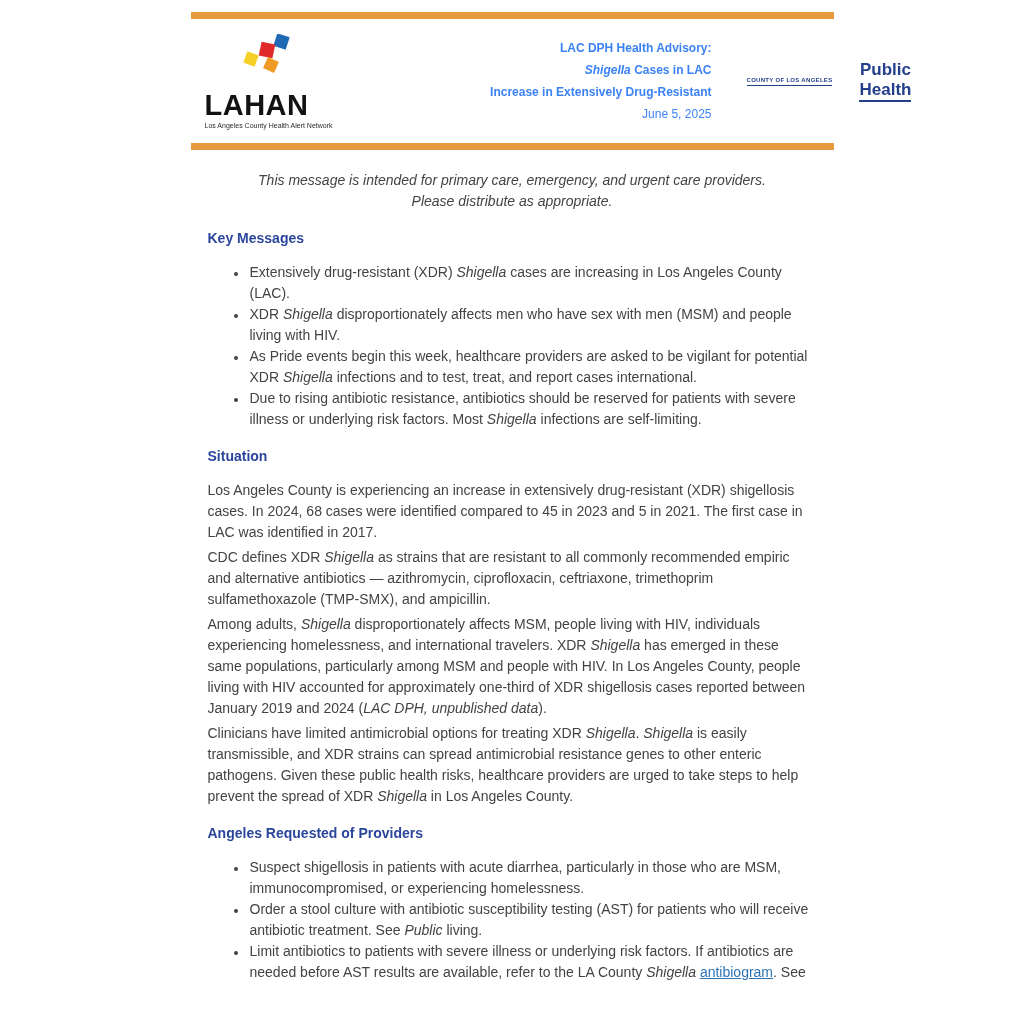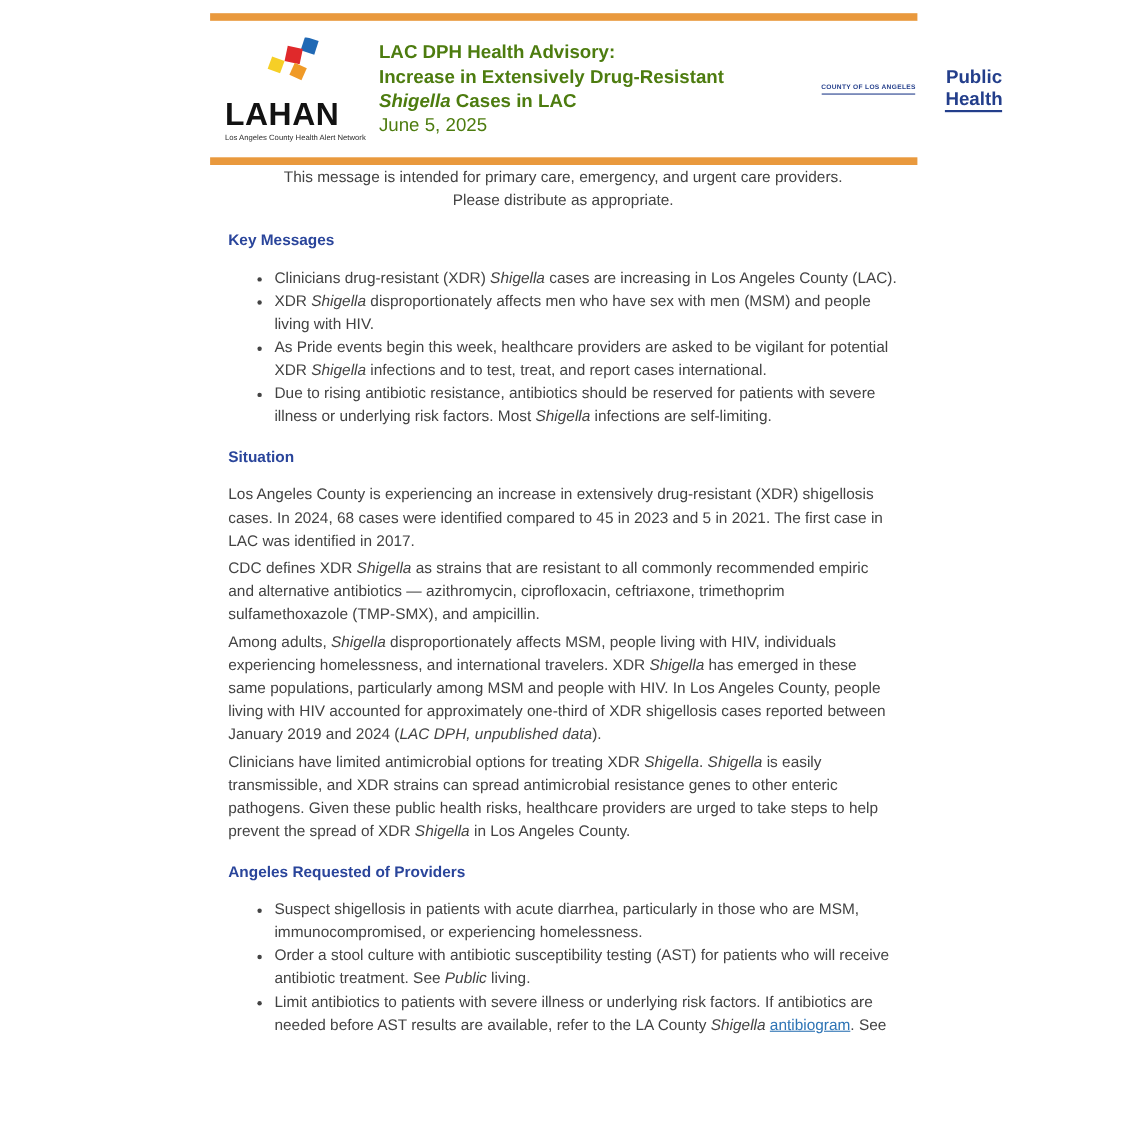--- a/index.html
+++ b/index.html
@@ -26,23 +26,23 @@
   .lahan { width: 132px; display: flex; flex-direction: column; }
   .lahan-squares { margin-left: 18px; display: block; }
   .lahan-word {
     font-size: 29px; font-weight: bold; color: #121212;
     letter-spacing: 0.5px; line-height: 1; margin-top: 17px;
   }
   .lahan-tag { font-size: 7px; color: #2b2b2b; margin-top: 2px; white-space: nowrap; }
 
   .title-block {
     flex: 1;
-    text-align: left;
-    color: #4d7c0f;
-    font-size: 17px;
+    text-align: right;
+    color: #3b82f6;
+    font-size: 12px;
     line-height: 22px;
     padding: 0 8px;
   }
 
   .ph-logo { width: 100px; display: flex; flex-direction: row; align-items: center; gap: 27px; }
   .ph-faces { display: block; margin-bottom: 3px; }
   .ph-county {
     font-size: 6px; font-weight: bold; color: #233E8B;
     letter-spacing: 0.3px; text-transform: uppercase;
     padding-bottom: 2px; border-bottom: 1.5px solid #233E8B;
@@ -54,21 +54,21 @@
     width: 96px; text-align: center; padding-bottom: 1px;
   }
 
   
   .content {
     padding: 0 17px;
     font-size: 14px;
     color: #434343;
     line-height: 21px;
   }
-  .intro { text-align: center; }
+  .intro { margin-top: 20px; text-align: center; font-style: italic; }
   h2.section-heading {
     color: #2A459B;
     font-size: 14px;
     line-height: 16px;
     font-weight: bold;
     margin: 18px 0 16px 0;
   }
   .content p { margin: 4px 0; }
   .content ul { margin: 0; padding-left: 40px; }
   .content li { margin: 0; padding-left: 2px; }
@@ -93,22 +93,22 @@
         <rect x="37" y="9" width="14" height="14" transform="rotate(12 44 16)" fill="#E0292B"></rect>
         <rect x="22" y="19" width="12" height="12" transform="rotate(20 28 25)" fill="#F6CF26"></rect>
         <rect x="42" y="25" width="12" height="12" transform="rotate(24 48 31)" fill="#F09A27"></rect>
       </svg>
       <div class="lahan-word">LAHAN</div>
       <div class="lahan-tag">Los Angeles County Health Alert Network</div>
     </div>
 
     <div class="title-block">
       <div><span class="bd">LAC DPH Health Advisory:</span></div>
+      <div><span class="it bd">Shigella</span><span class="bd"> Cases in LAC</span></div>
       <div><span class="bd">Increase in Extensively Drug-Resistant</span></div>
-      <div><span class="it bd">Shigella</span><span class="bd"> Cases in LAC</span></div>
       <div><span>June 5, 2025</span></div>
     </div>
 
     <div class="ph-logo">
       <svg class="ph-faces" width="56" height="58" viewBox="0 0 56 58">
         <path d="M27,3 C16,7 9,16 10,26 C10.5,32 13,36 12,41 C11,45 8,49 10,53 C12,57 18,58 22,55 C19,52 18,49 19,45 C20.5,40 18,36 18,31 C18,21 22,12 30,7 Z" fill="#233E8B"></path>
         <path d="M41,0 C29,4 21,14 22,25 C22.5,31 25,35 24,40 C23,44 20,48 22,52 C24,56 30,58 34,55 C31,52 30,49 31,45 C32.5,40 30,36 30,31 C30,21 35,11 43,6 Z" fill="#233E8B"></path>
       </svg>
       <div class="ph-county">County of Los Angeles</div>
       <div class="ph-dept">Public Health</div>
@@ -120,21 +120,21 @@
 
   <div class="content">
 
     <div class="intro">
       <div>This message is intended for primary care, emergency, and urgent care providers.</div>
       <div>Please distribute as appropriate.</div>
     </div>
 
     <h2 class="section-heading">Key Messages</h2>
     <ul>
-      <li><span>Clinicians drug-resistant (XDR) </span><span class="it">Shigella</span><span> cases are increasing in Los Angeles County (LAC).</span></li>
+      <li><span>Extensively drug-resistant (XDR) </span><span class="it">Shigella</span><span> cases are increasing in Los Angeles County (LAC).</span></li>
       <li><span>XDR </span><span class="it">Shigella</span><span> disproportionately affects men who have sex with men (MSM) and people living with HIV.</span></li>
       <li><span>As Pride events begin this week, healthcare providers are asked to be vigilant for potential XDR </span><span class="it">Shigella</span><span> infections and to test, treat, and report cases international.</span></li>
       <li><span>Due to rising antibiotic resistance, antibiotics should be reserved for patients with severe illness or underlying risk factors. Most </span><span class="it">Shigella</span><span> infections are self-limiting.</span></li>
     </ul>
 
     <h2 class="section-heading">Situation</h2>
     <p><span>Los Angeles County is experiencing an increase in extensively drug-resistant (XDR) shigellosis cases. In 2024, 68 cases were identified compared to 45 in 2023 and 5 in 2021. The first case in LAC was identified in 2017.</span></p>
     <p><span>CDC defines XDR </span><span class="it">Shigella</span><span> as strains that are resistant to all commonly recommended empiric and alternative antibiotics — azithromycin, ciprofloxacin, ceftriaxone, trimethoprim sulfamethoxazole (TMP-SMX), and ampicillin.</span></p>
     <p><span>Among adults, </span><span class="it">Shigella</span><span> disproportionately affects MSM, people living with HIV, individuals experiencing homelessness, and international travelers. XDR </span><span class="it">Shigella</span><span> has emerged in these same populations, particularly among MSM and people with HIV. In Los Angeles County, people living with HIV accounted for approximately one-third of XDR shigellosis cases reported between January 2019 and 2024 (</span><span class="it">LAC DPH, unpublished data</span><span>).</span></p>
     <p><span>Clinicians have limited antimicrobial options for treating XDR </span><span class="it">Shigella</span><span>. </span><span class="it">Shigella</span><span> is easily transmissible, and XDR strains can spread antimicrobial resistance genes to other enteric pathogens. Given these public health risks, healthcare providers are urged to take steps to help prevent the spread of XDR </span><span class="it">Shigella</span><span> in Los Angeles County.</span></p>

